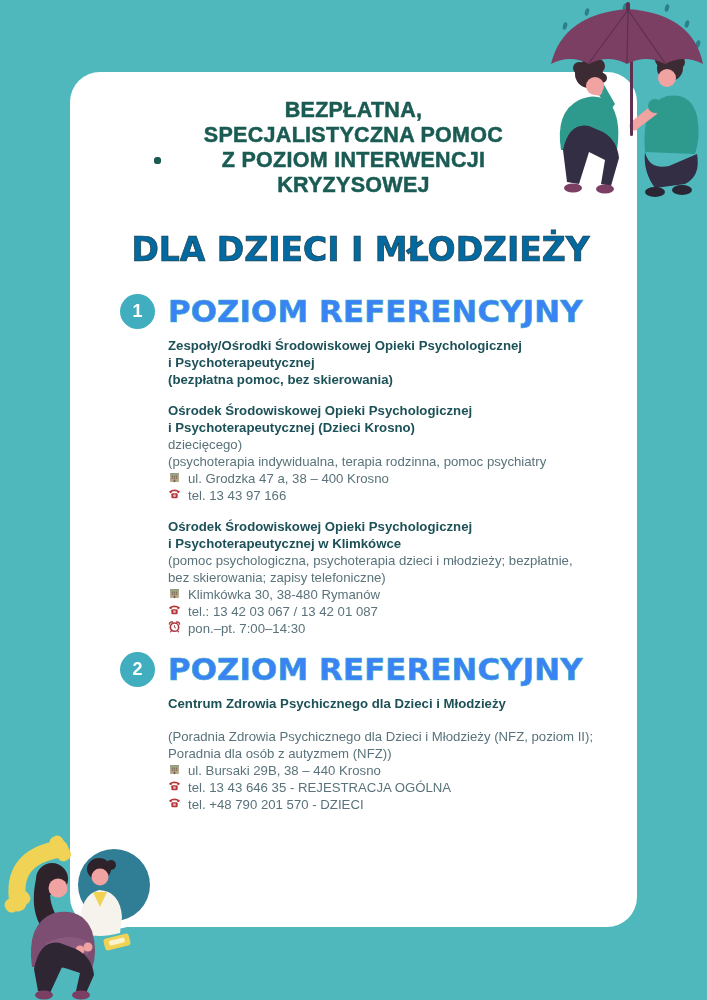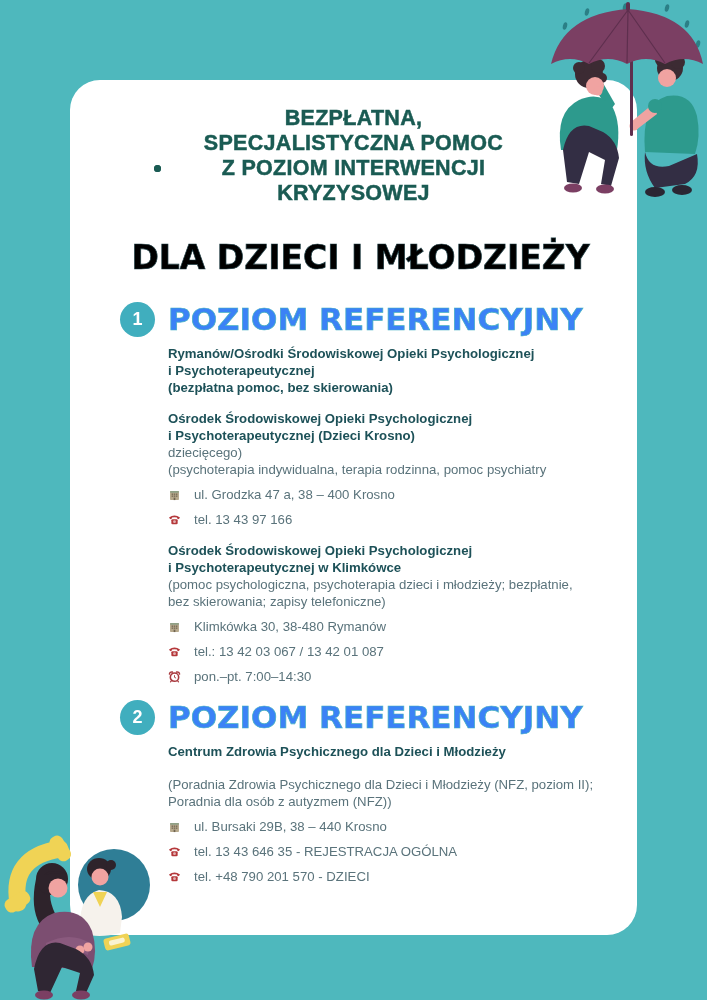--- a/index.html
+++ b/index.html
@@ -2,21 +2,21 @@
 <html><head>
 <meta charset="utf-8">
 <style>
   html,body{margin:0;padding:0;}
   body{
     width:707px;height:1000px;position:relative;overflow:hidden;
     background:#4eb8bd;
     font-family:"Liberation Sans",sans-serif;
   }
   .card{
-    position:absolute;left:70px;top:80px;width:567px;height:855px;
+    position:absolute;left:70px;top:72px;width:567px;height:855px;
     background:#ffffff;border-radius:30px;z-index:1;
   }
   .hero{position:absolute;left:539px;top:0;width:168px;height:215px;z-index:3;}
   .callscene{position:absolute;left:0;top:815px;width:235px;height:185px;z-index:3;}
 
   .header-block{margin-top:26px;text-align:center;}
   .header-line{
     color:#1a5b53;font-weight:bold;font-size:21.5px;line-height:25px;
     letter-spacing:.3px;-webkit-text-stroke:.5px #1a5b53;white-space:nowrap;
   }
@@ -24,40 +24,40 @@
   .bullet-dot{
     position:absolute;left:84px;top:9px;width:7px;height:7px;border-radius:50%;
     background:#1a5b53;
   }
   .bullet-text{
     display:block;margin:0 auto;max-width:340px;
     color:#1a5b53;font-weight:bold;font-size:21.5px;line-height:25px;
     letter-spacing:.3px;-webkit-text-stroke:.5px #1a5b53;
   }
   .poster-title{
-    margin-top:32px;text-align:center;color:#000000;
+    margin-top:32px;text-align:center;color:#0369a1;
     font-family:"DejaVu Sans","Liberation Sans",sans-serif;
     font-size:33px;font-weight:bold;letter-spacing:0px;
     -webkit-text-stroke:.7px #1d3c43;white-space:nowrap;padding-left:14px;
   }
   .section-heading{display:flex;align-items:center;gap:13px;margin:24px 0 0 50px;}
   .num-circle{
     flex:0 0 auto;width:35px;height:35px;border-radius:50%;background:#40aebe;
     color:#fff;font-size:18px;font-weight:bold;
     display:flex;align-items:center;justify-content:center;
   }
   .heading-text{
     color:#3b82f6;font-family:"DejaVu Sans","Liberation Sans",sans-serif;
     font-size:31px;font-weight:bold;letter-spacing:0;
     -webkit-text-stroke:.7px #47b1c1;white-space:nowrap;
   }
   .block{margin-left:98px;margin-right:24px;font-size:13.2px;line-height:17px;color:#5a737b;}
   .block div{white-space:nowrap;}
   .bold-line{font-weight:bold;color:#1d5158;}
-  .contact-row{display:flex;align-items:center;gap:13px;height:17px;white-space:nowrap;margin-top:8px;}
+  .contact-row{display:flex;gap:7px;height:17px;white-space:nowrap;}
   .contact-row svg{flex:0 0 auto;}
   .mt8{margin-top:8px;} .mt14{margin-top:14px;} .mt16{margin-top:16px;}
   .hidden-defs{position:absolute;width:0;height:0;overflow:hidden;}
 </style>
 </head>
 <body>
 
 <svg class="hidden-defs" aria-hidden="true">
   <defs>
     <symbol id="i-building" viewBox="0 0 14 14">
@@ -101,21 +101,21 @@
   </div>
 
   <div class="poster-title">DLA DZIECI I MŁODZIEŻY</div>
 
   <div class="section-heading">
     <div class="num-circle">1</div>
     <div class="heading-text">POZIOM REFERENCYJNY</div>
   </div>
 
   <div class="block mt8">
-    <div class="bold-line">Rymanów/Ośrodki Środowiskowej Opieki Psychologicznej</div>
+    <div class="bold-line">Zespoły/Ośrodki Środowiskowej Opieki Psychologicznej</div>
     <div class="bold-line">i Psychoterapeutycznej</div>
     <div class="bold-line">(bezpłatna pomoc, bez skierowania)</div>
   </div>
 
   <div class="block mt14">
     <div class="bold-line">Ośrodek Środowiskowej Opieki Psychologicznej</div>
     <div class="bold-line">i Psychoterapeutycznej (Dzieci Krosno)</div>
     <div>dziecięcego)</div>
     <div>(psychoterapia indywidualna, terapia rodzinna, pomoc psychiatry</div>
     <div class="contact-row">

